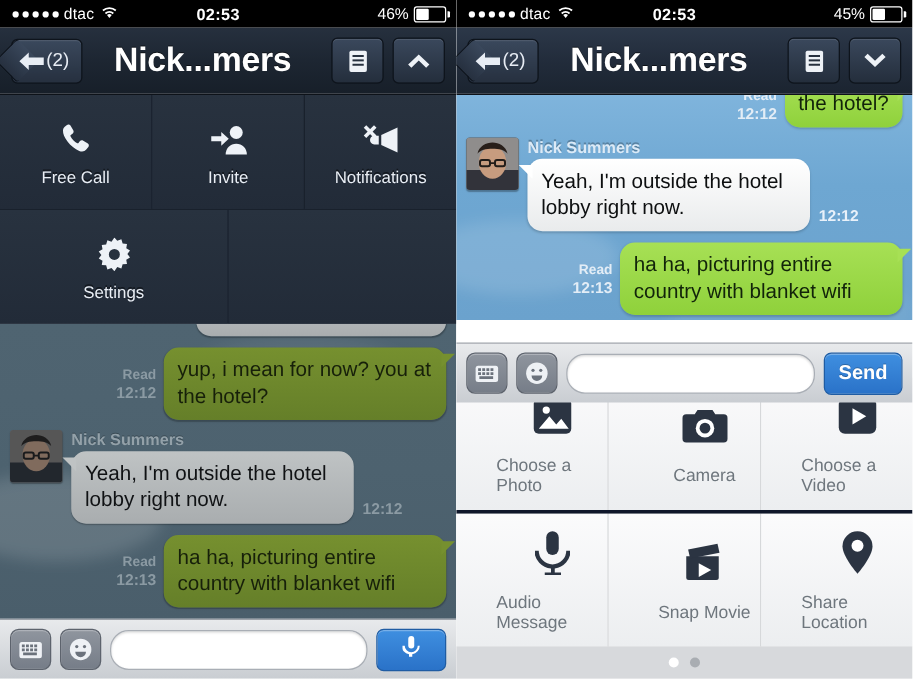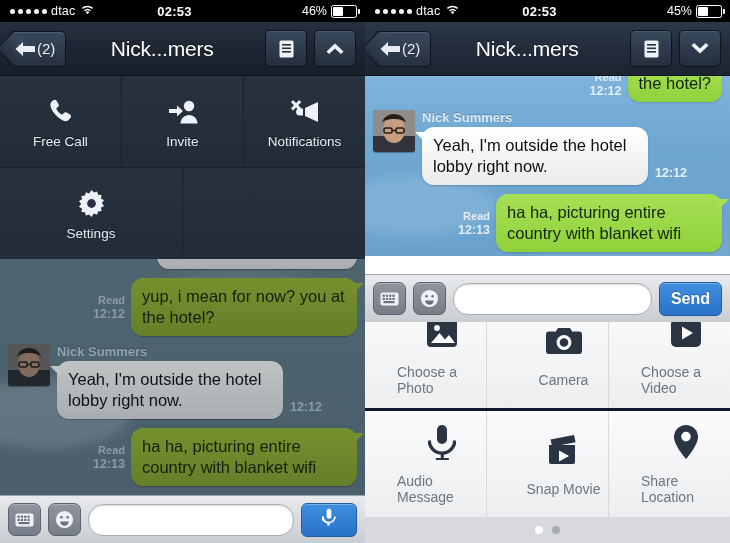--- a/index.html
+++ b/index.html
@@ -30,21 +30,21 @@
   .backbtn{display:flex;align-items:center;height:34px;padding:0 10px 0 4px;
     border:1px solid #0e141c;border-radius:5px;
     background:linear-gradient(to bottom,#3a485c,#26303f);
     box-shadow:inset 0 1px 0 rgba(255,255,255,.10);position:relative;}
   .backbtn::before{content:"";position:absolute;left:-9px;top:4px;width:24px;height:24px;
     background:linear-gradient(to bottom,#3a485c,#26303f);border-left:1px solid #0e141c;border-bottom:1px solid #0e141c;
     transform:rotate(45deg);border-radius:3px;}
   .arrow-left{position:relative;z-index:2;width:22px;height:16px;}
   .arrow-left svg{display:block;}
   .backnum{position:relative;z-index:2;color:#e8edf4;font-size:15px;margin-left:1px;}
-  .title{flex:1;text-align:center;color:#fff;font-size:21px;font-weight:normal;
+  .title{flex:1;text-align:center;color:#fff;font-size:27px;font-weight:bold;
     text-shadow:0 -1px 0 rgba(0,0,0,.6);letter-spacing:-.2px;margin:0 4px;}
   .navbtn{width:40px;height:35px;border:1px solid #0e141c;border-radius:5px;
     background:linear-gradient(to bottom,#3a485c,#242e3c);
     box-shadow:inset 0 1px 0 rgba(255,255,255,.10);
     display:flex;align-items:center;justify-content:center;margin-left:7px;}
   .navbtn svg{display:block;}
 
   
   .menupanel{background:#242e3d;position:relative;z-index:20;}
   .menurow{display:flex;}

